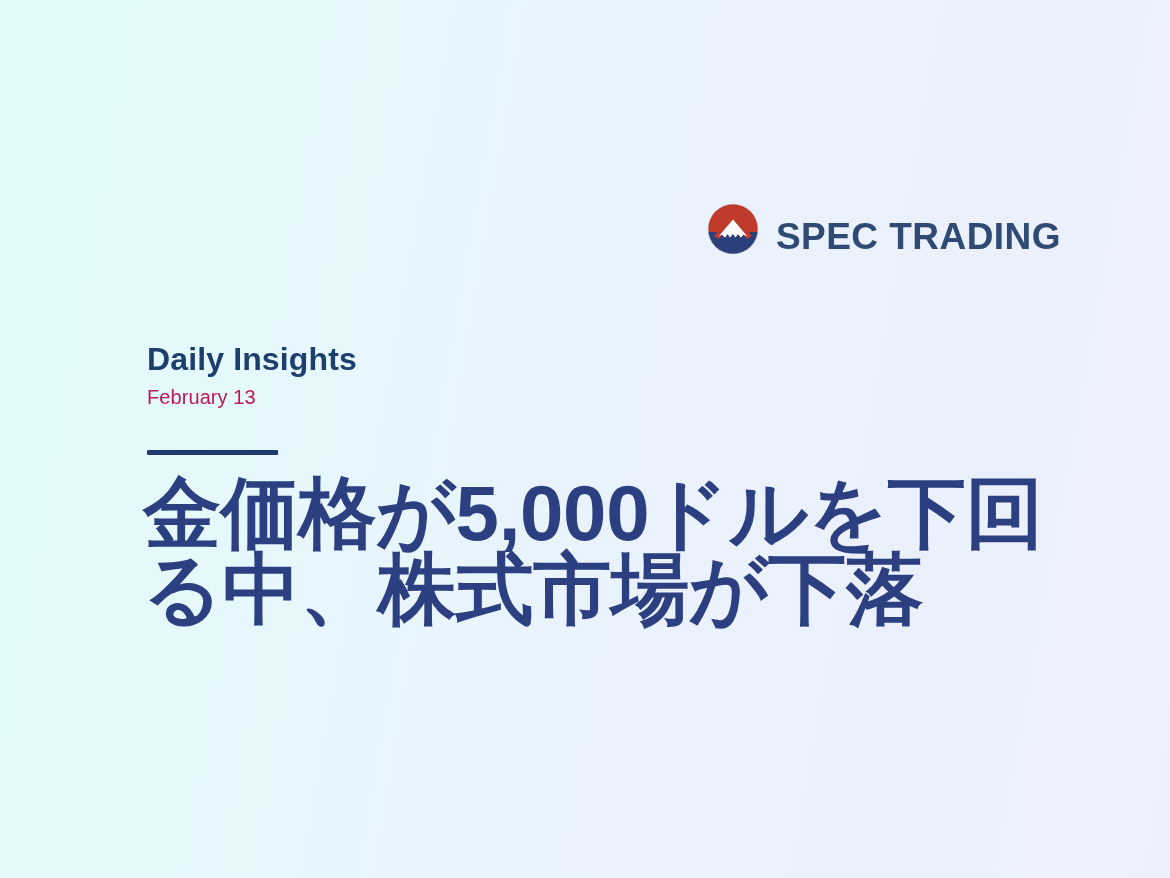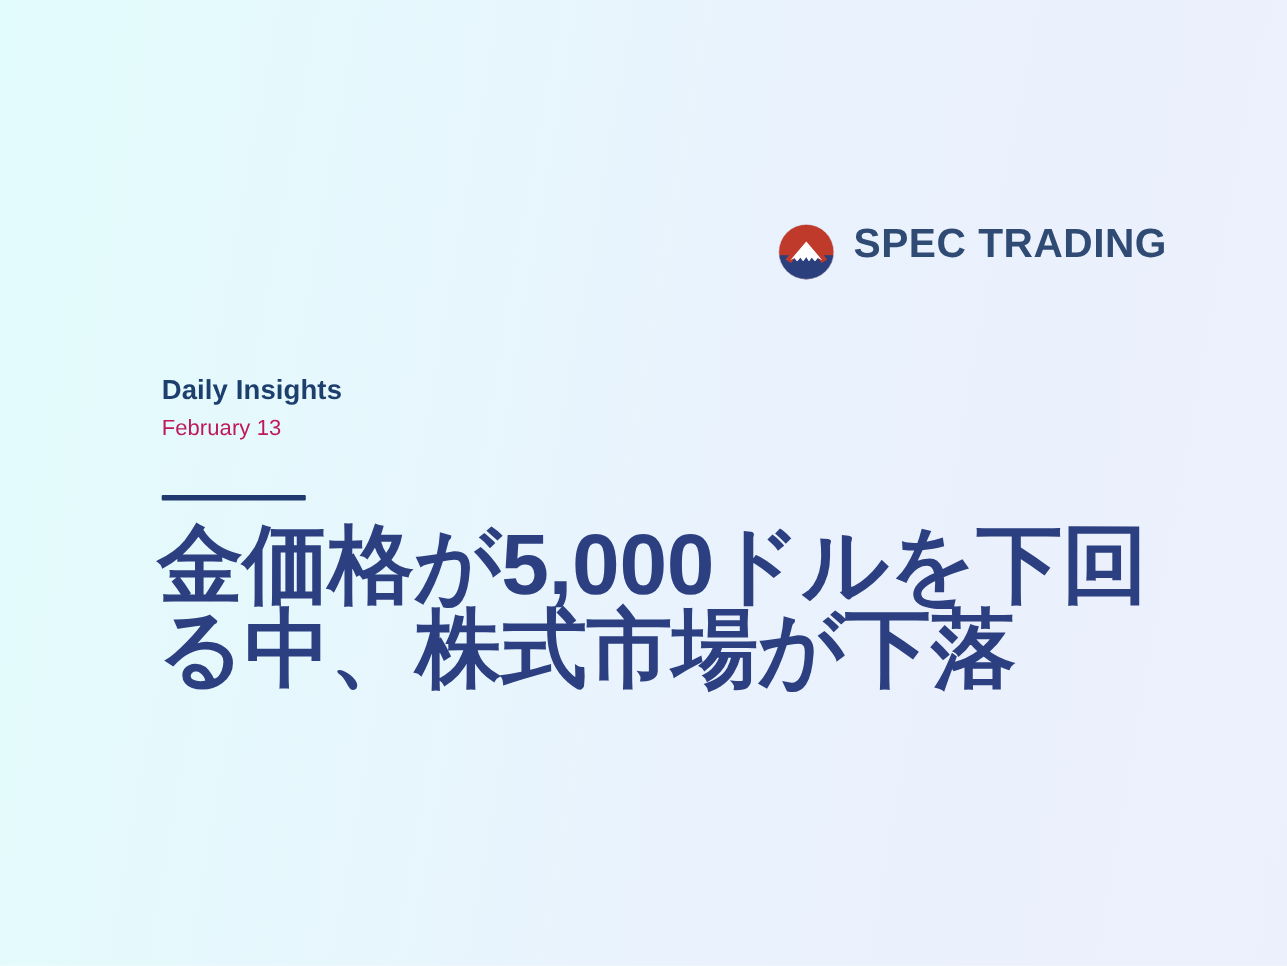--- a/index.html
+++ b/index.html
@@ -27,21 +27,21 @@
     position:absolute;
     inset:0;
   }
 
   
   .brand-lockup {
     position:absolute;
     left:707px;
     top:203px;
     display:flex;
-    align-items:flex-start;
+    align-items:flex-end;
     gap:17px;
   }
 
   .brand-mark {
     width:52px;
     height:52px;
     flex:0 0 52px;
     display:block;
   }
 
@@ -56,21 +56,21 @@
   }
 
   
   .eyebrow {
     position:absolute;
     left:147px;
     top:340px;
   }
 
   .eyebrow-kicker {
-    font-size:25px;
+    font-size:32px;
     font-weight:700;
     color:#1d3f6e;
     letter-spacing:0.004em;
     line-height:1.22;
     white-space:nowrap;
   }
 
   .eyebrow-date {
     font-size:20px;
     font-weight:400;

